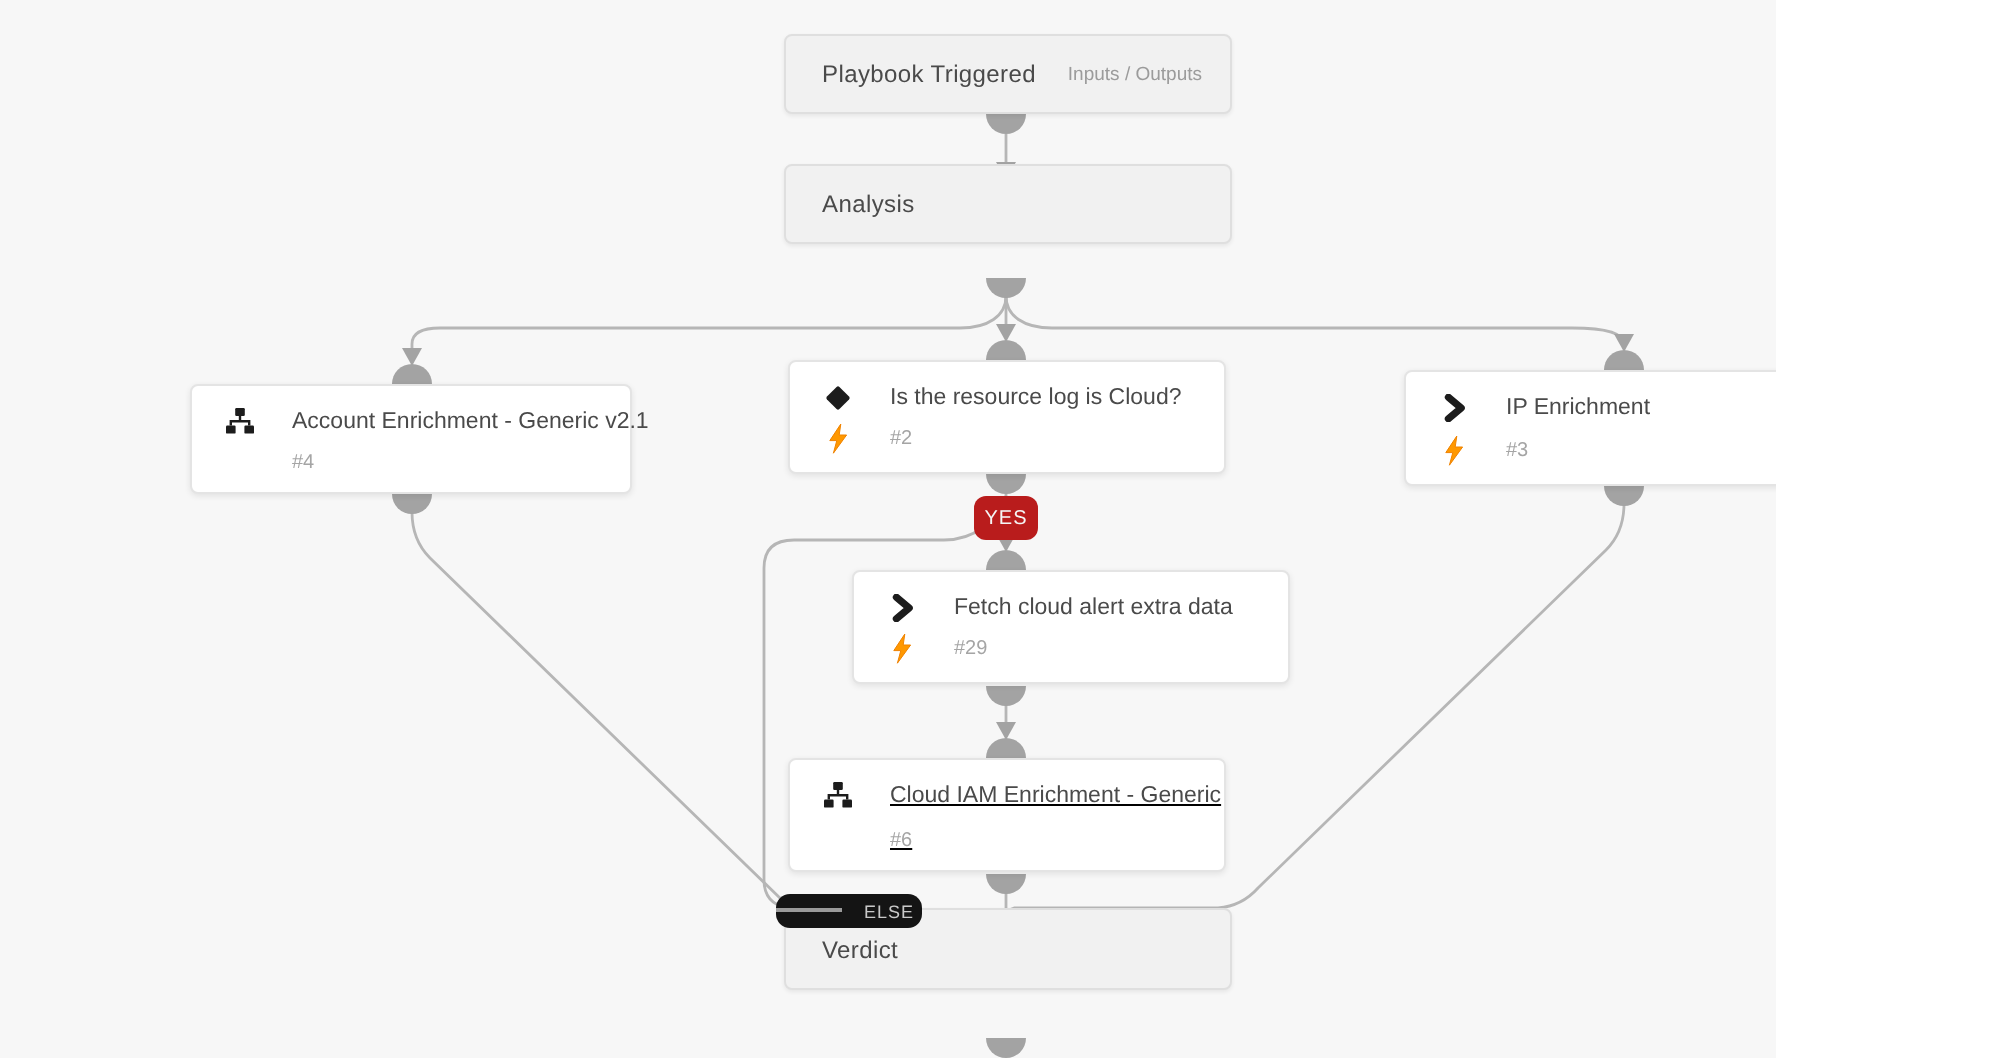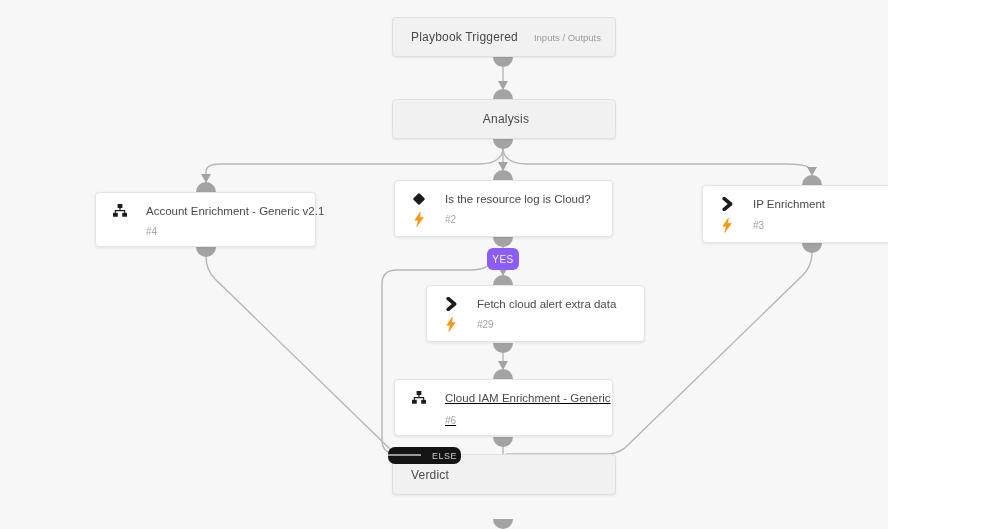--- a/index.html
+++ b/index.html
@@ -24,21 +24,21 @@
     padding:11px 12px 9px 16px;
   }
   .row{display:flex;align-items:center;}
   .icon-slot{width:16px;margin-right:18px;display:flex;align-items:center;justify-content:center;flex:none;}
   .action-title{font-size:11.5px;color:#4a4a4a;white-space:nowrap;}
   .action-index{font-size:10px;color:#a5a5a5;}
   .badge{
     position:absolute;z-index:3;display:flex;align-items:center;justify-content:center;
     font-size:10px;letter-spacing:.5px;cursor:pointer;
   }
-  .badge-yes{background:#8b5cf6;color:#f5f5f5;border-radius:6px;}
+  .badge-yes{background:#b91c1c;color:#f5f5f5;border-radius:6px;}
   .badge-else{background:#141414;color:#c9c9c9;border-radius:7px;font-size:9px;padding-left:40px;}
   .else-strike{position:absolute;z-index:4;background:#9a9a9a;height:1.5px;}
 </style>
 </head>
 <body>
 
 <div id="canvas">
 
   <svg class="wires" width="999" height="529" viewBox="0 0 999 529">
     <g fill="none" stroke="#b6b6b6" stroke-width="1.4">
@@ -93,21 +93,21 @@
       <path d="M493,379 a10,10 0 0 1 20,0 z"></path>
       <path d="M493,478 a10,10 0 0 1 20,0 z"></path>
     </g>
   </svg>
 
   <div class="node stage-node" style="left:392px;top:17px;width:224px;height:40px;">
     <span class="stage-title">Playbook Triggered</span>
     <span class="io-label">Inputs / Outputs</span>
   </div>
 
-  <div class="node stage-node" style="left:392px;top:99px;width:224px;height:40px;justify-content:center;">
+  <div class="node stage-node" style="left:392px;top:82px;width:224px;height:40px;">
     <span class="stage-title">Analysis</span>
   </div>
 
   <div class="node action-node" style="left:95px;top:192px;width:221px;height:55px;">
     <div class="row">
       <span class="icon-slot">
         <svg width="14" height="13" viewBox="0 0 14 13">
           <rect x="4.6" y="0" width="4.8" height="4" rx="0.6" fill="#1c1c1c"></rect>
           <rect x="0" y="8.8" width="4.8" height="4" rx="0.6" fill="#1c1c1c"></rect>
           <rect x="9.2" y="8.8" width="4.8" height="4" rx="0.6" fill="#1c1c1c"></rect>

